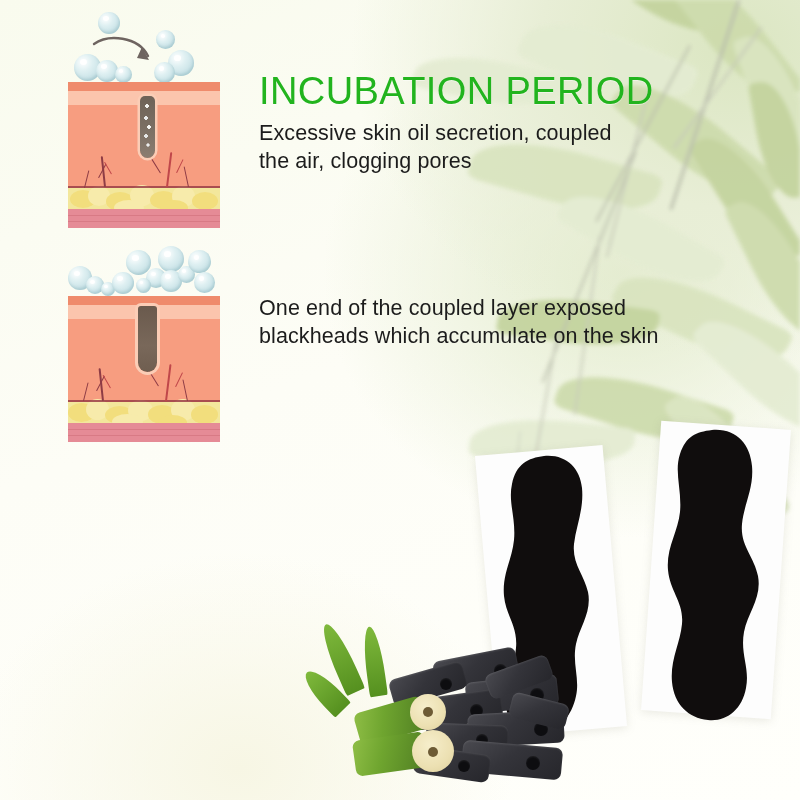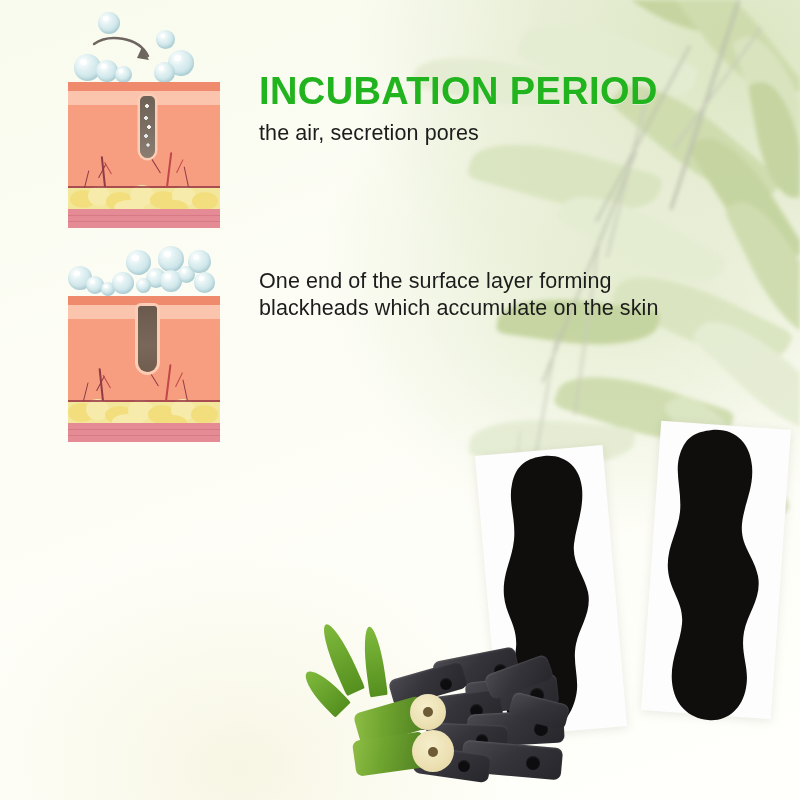--- a/index.html
+++ b/index.html
@@ -23,21 +23,21 @@
   .leaf.soft{background:#d9e4bf;}
   .leaf.pale{background:#e4ecd2;}
   .leaf.deep{background:#c3d39d;}
   .branch{position:absolute;background:#b9bdab;transform-origin:0 50%;border-radius:2px;}
   .branch.thin{background:#c6c9b8;}
 
   
   .txtcol{position:absolute;left:259px;top:72px;width:470px;}
   .block{position:relative;}
   .hd{
-    font-size:38px;font-weight:bold;letter-spacing:.4px;
+    font-size:38px;font-weight:normal;letter-spacing:.4px;
     color:#22b41e;line-height:1;margin:0;white-space:nowrap;
     text-shadow:0 1px 0 rgba(255,255,255,.45);
   }
   .bd{
     font-size:21.5px;line-height:27.5px;color:#1c1c1c;margin:10px 0 0 0;
     letter-spacing:.1px;
   }
   .bd span{display:block;white-space:nowrap;}
   .block.second{margin-top:120px;}
   .block.second .hd{letter-spacing:.2px;}
@@ -237,27 +237,28 @@
 
       <div class="pore2"></div>
     </div>
   </div>
 
   <div class="txtcol">
 
     <div class="block">
       <h2 class="hd">INCUBATION PERIOD</h2>
       <p class="bd">
-        <span>the air, secretion pores</span>
+        <span>Excessive skin oil secretion, coupled</span>
+        <span>the air, clogging pores</span>
       </p>
     </div>
 
     <div class="block second">
       <p class="bd">
-        <span>One end of the surface layer forming</span>
+        <span>One end of the coupled layer exposed</span>
         <span>blackheads which accumulate on the skin</span>
       </p>
     </div>
 
   </div>
 
   <div>
 
     <div class="paper" style="left:487px;top:450px;width:128px;height:282px;transform:rotate(-5deg);"></div>
     <svg style="position:absolute;left:488px;top:452px;" width="136" height="290" viewBox="0 0 136 290">

